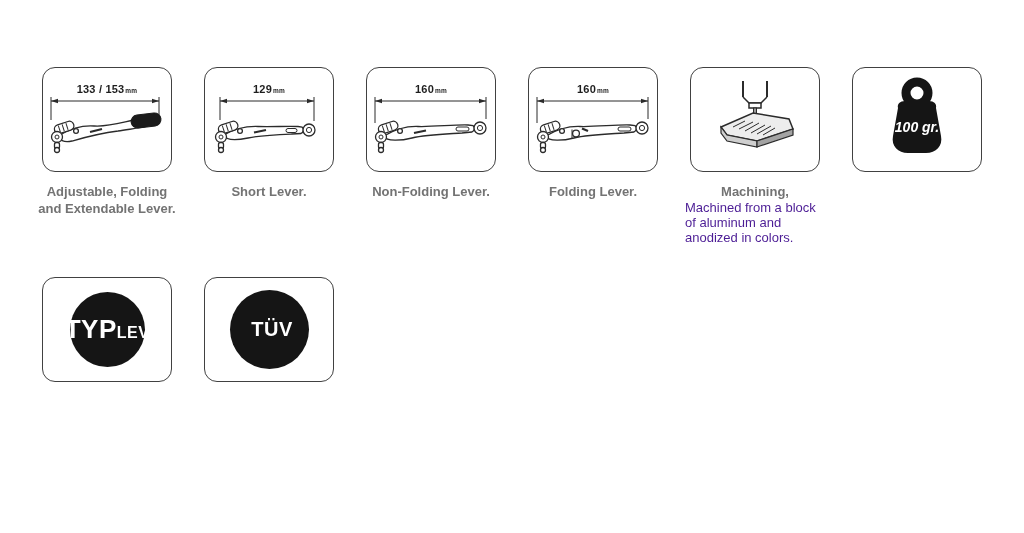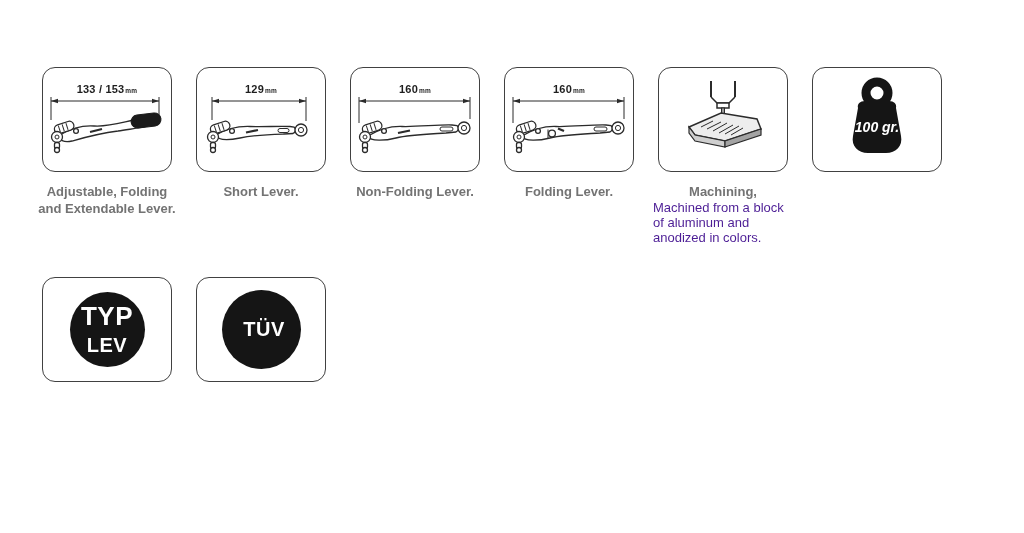--- a/index.html
+++ b/index.html
@@ -1,20 +1,20 @@
 <!DOCTYPE html>
 <html><head>
 <meta charset="utf-8">
 <style>
   html,body{margin:0;padding:0;background:#ffffff;}
   .sheet{
     position:relative;width:1024px;height:533px;background:#ffffff;overflow:hidden;
     font-family:"Liberation Sans","DejaVu Sans",sans-serif;
   }
-  .feature-row{position:absolute;display:flex;gap:24px;}
+  .feature-row{position:absolute;display:flex;gap:32px;}
   .row-1{left:42px;top:67px;}
   .row-2{left:42px;top:277px;}
   .feature{width:130px;display:flex;flex-direction:column;align-items:center;flex-shrink:0;}
   .card{
     width:130px;height:105px;box-sizing:border-box;
     border:1.5px solid #414141;border-radius:13px;background:#ffffff;
     display:flex;flex-direction:column;align-items:center;
   }
   .caption{
     width:140px;margin-top:11px;text-align:center;
@@ -32,29 +32,29 @@
   .dim-unit{font-size:6.5px;font-weight:600;margin-left:1px;color:#1e1e1e;}
   .lever-svg{margin-top:-1px;display:block;}
   .lever-line{stroke:#2b2b2b;stroke-width:1;fill:none;}
   .lever-fill{fill:#ffffff;stroke:#2b2b2b;stroke-width:1.3;}
   .lever-detail{fill:none;stroke:#2b2b2b;stroke-width:1;}
   .lever-dark{fill:#1b1b1b;stroke:#1b1b1b;}
   .dim-arrow{fill:#2b2b2b;}
   
   .badge{
     border-radius:50%;background:#151515;color:#ffffff;
-    display:flex;flex-direction:column;align-items:center;justify-content:center;
+    display:flex;flex-direction:row;align-items:center;justify-content:center;
   }
   .badge-typ{width:75px;height:75px;margin-top:14px;}
   .badge-abe{width:87px;height:87px;margin-top:8px;}
   .badge-tuv{width:79px;height:79px;margin-top:12px;}
   .badge-l1{font-weight:bold;line-height:0.95;letter-spacing:0.5px;}
   .badge-l2{font-weight:bold;line-height:1.0;letter-spacing:0.5px;}
   .badge-typ .badge-l1{font-size:26px;}
-  .badge-typ .badge-l2{font-size:20px;margin-top:6px;text-align:center;}
+  .badge-typ .badge-l2{font-size:16px;margin-top:6px;text-align:center;}
   .badge-abe .badge-l1{font-size:29px;}
   .badge-abe .badge-l2{font-size:20px;margin-top:-1px;letter-spacing:0px;}
   .badge-tuv .badge-l1{font-size:20px;margin-left:6px;}
   
   .icon-svg{display:block;}
   .weight-text{fill:#ffffff;font-family:"Liberation Sans","DejaVu Sans",sans-serif;
     font-weight:bold;font-style:italic;font-size:14px;}
 </style>
 </head>
 <body>

